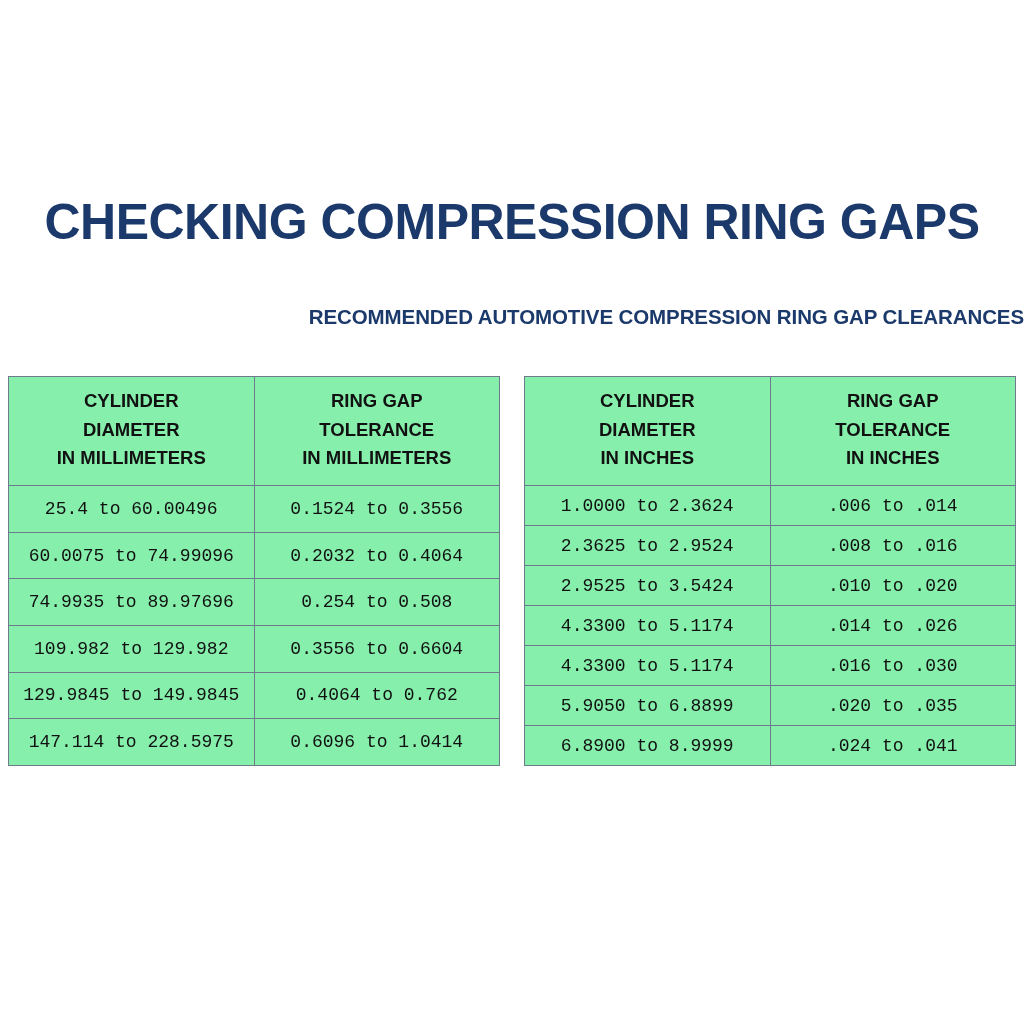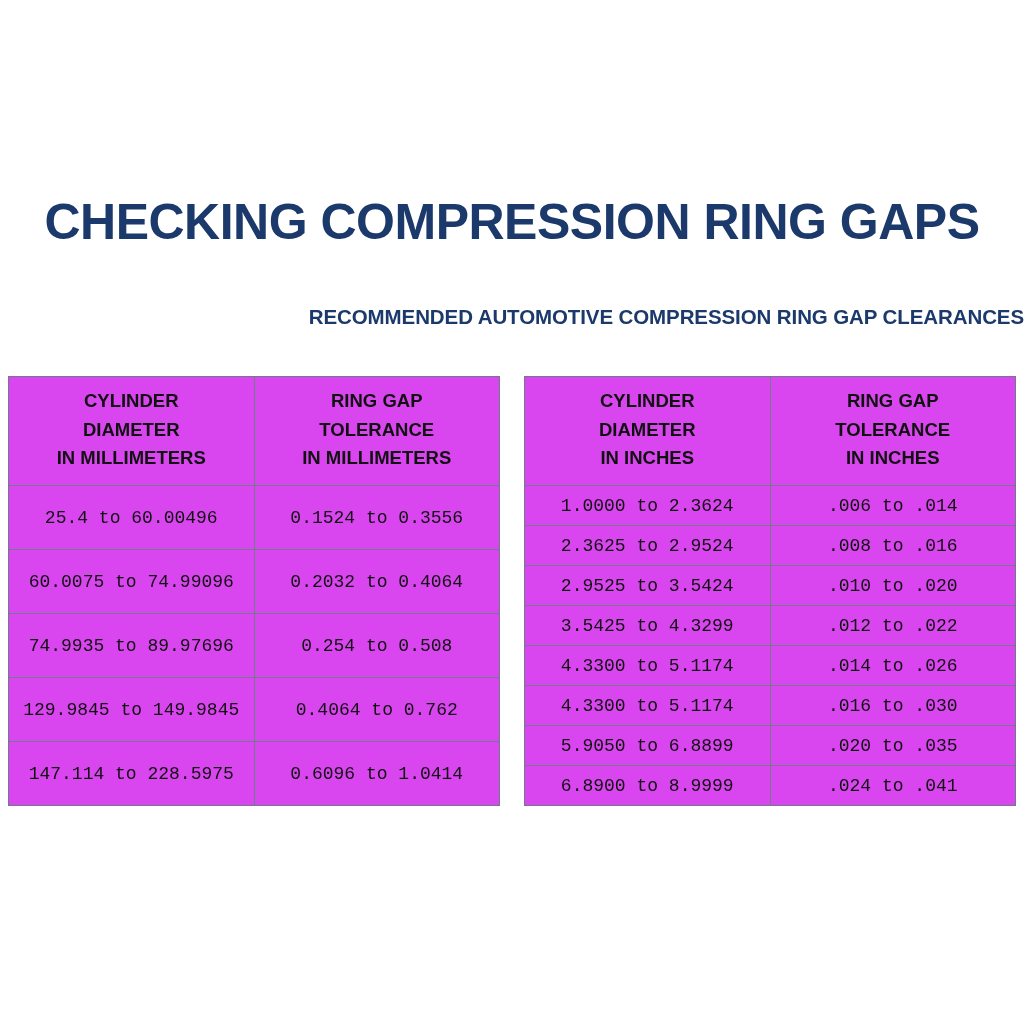--- a/index.html
+++ b/index.html
@@ -52,21 +52,21 @@
     width: 1024px;
     display: flex;
     justify-content: space-between;
     padding: 0 8px;
     box-sizing: border-box;
   }
   table.spec {
     border-collapse: collapse;
     width: 492px;
     table-layout: fixed;
-    background: #d946ef;
+    background: #86efac;
   }
   table.spec th,
   table.spec td {
     border: 1px solid #6e7b8b;
     text-align: center;
     color: #111;
   }
   table.spec th {
     font-size: 18.5px;
     font-weight: bold;
@@ -124,20 +124,24 @@
         </tr>
         <tr>
           <td>60.0075 to 74.99096</td>
           <td>0.2032 to 0.4064</td>
         </tr>
         <tr>
           <td>74.9935 to 89.97696</td>
           <td>0.254 to 0.508</td>
         </tr>
         <tr>
+          <td>109.982 to 129.982</td>
+          <td>0.3556 to 0.6604</td>
+        </tr>
+        <tr>
           <td>129.9845 to 149.9845</td>
           <td>0.4064 to 0.762</td>
         </tr>
         <tr>
           <td>147.114 to 228.5975</td>
           <td>0.6096 to 1.0414</td>
         </tr>
       </tbody>
     </table>
 
@@ -167,24 +171,20 @@
         </tr>
         <tr>
           <td>2.3625 to 2.9524</td>
           <td>.008 to .016</td>
         </tr>
         <tr>
           <td>2.9525 to 3.5424</td>
           <td>.010 to .020</td>
         </tr>
         <tr>
-          <td>3.5425 to 4.3299</td>
-          <td>.012 to .022</td>
-        </tr>
-        <tr>
           <td>4.3300 to 5.1174</td>
           <td>.014 to .026</td>
         </tr>
         <tr>
           <td>4.3300 to 5.1174</td>
           <td>.016 to .030</td>
         </tr>
         <tr>
           <td>5.9050 to 6.8899</td>
           <td>.020 to .035</td>

